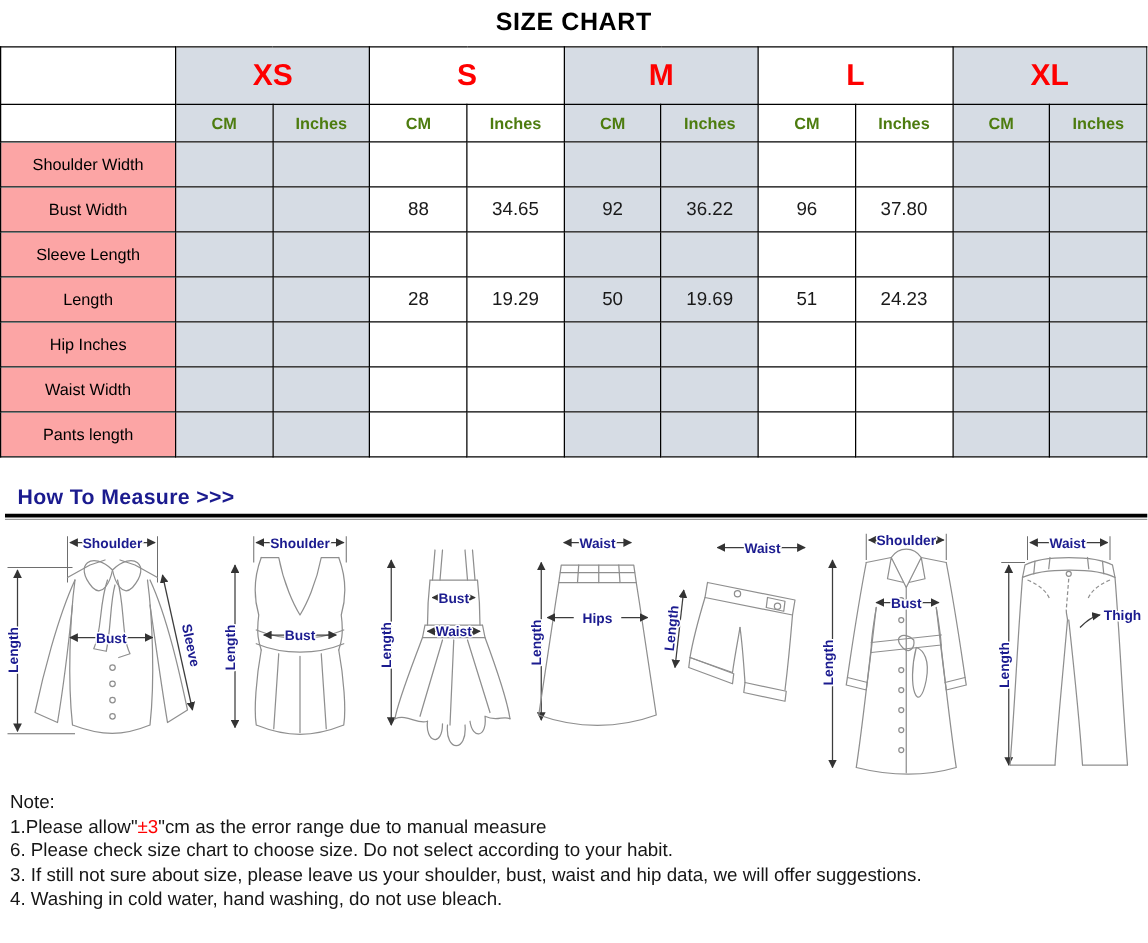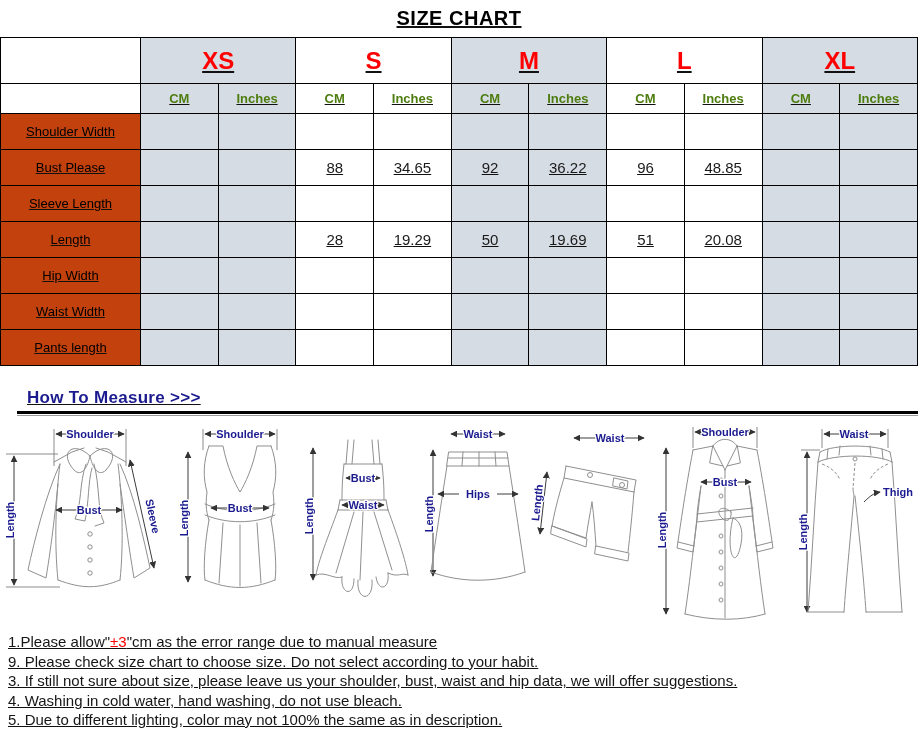--- a/index.html
+++ b/index.html
@@ -1,33 +1,33 @@
 <!DOCTYPE html>
 <html style="--accent-red: #fe0000; --navy: #1b1b8f; --cell-shade: #d6dce4; --drawing: #8f8f8f;"><head>
 <meta charset="utf-8">
 <style>
   html,body{margin:0;padding:0;background:#fff;}
   body{width:918px;height:754px;overflow:hidden;font-family:"Liberation Sans",sans-serif;color:#111;}
-  .page{width:918px;text-decoration:underline;}
+  .page{width:918px;}
 
   h1.title{margin:7px 0 7px 0;text-align:center;font-size:20px;font-weight:bold;color:#000;letter-spacing:0.5px;}
 
   table.size-table{width:918px;border-collapse:collapse;table-layout:fixed;padding-left:22px;}
   table.size-table td{border:1px solid #000;text-align:center;vertical-align:middle;padding:0;overflow:hidden;}
   col.c-label{width:140px;}
   tr.size-row{height:46px;}
   tr.unit-row{height:30px;}
   tr.data-row{height:36px;}
   td.size-cell{font-size:24px;font-weight:bold;color:var(--accent-red,#fe0000);}
   td.unit-cell{font-size:13px;font-weight:bold;color:#4d7c0f;}
-  td.rowlabel{font-size:13px;color:#000;background:#c2410c;}
+  td.rowlabel{font-size:13px;color:#000;background:#fca5a5;}
   td.val{font-size:15px;color:#1a1a1a;}
   td.shaded{background:var(--cell-shade,#d6dce4);}
 
-  .measure-head{margin:22px 0 0 17px;}
+  .measure-head{margin:22px 0 0 4px;}
   .measure-head h2{margin:0 0 3px 10px;font-size:17px;font-weight:bold;color:var(--navy,#1b1b8f);letter-spacing:0.3px;}
   .rule{height:1px;border-top:3px solid #000;border-bottom:1px solid #9a9a9a;}
 
   .figures{display:flex;justify-content:space-between;align-items:flex-start;padding:6px 2px 0 2px;text-align:center;}
   .fig{flex:0 0 auto;}
   .fig .outline{fill:none;stroke:var(--drawing,#8f8f8f);stroke-width:1;stroke-linecap:round;stroke-linejoin:round;}
   .fig .dash{fill:none;stroke:var(--drawing,#8f8f8f);stroke-width:1;stroke-dasharray:3 2;}
   .fig .mline{stroke:#3c3c3c;stroke-width:1;fill:none;}
   .fig .ext{stroke:#6e6e6e;stroke-width:0.8;}
   .fig text{font-family:"Liberation Sans",sans-serif;font-size:11px;font-weight:bold;fill:var(--navy,#1b1b8f);
@@ -97,29 +97,29 @@
           <td class="val"></td>
           <td class="val"></td>
           <td class="val shaded"></td>
           <td class="val shaded"></td>
           <td class="val"></td>
           <td class="val"></td>
           <td class="val shaded"></td>
           <td class="val shaded"></td>
         </tr>
         <tr class="data-row">
-          <td class="rowlabel">Bust Please</td>
+          <td class="rowlabel">Bust Width</td>
           <td class="val shaded"></td>
           <td class="val shaded"></td>
           <td class="val">88</td>
           <td class="val">34.65</td>
           <td class="val shaded">92</td>
           <td class="val shaded">36.22</td>
           <td class="val">96</td>
-          <td class="val">48.85</td>
+          <td class="val">37.80</td>
           <td class="val shaded"></td>
           <td class="val shaded"></td>
         </tr>
         <tr class="data-row">
           <td class="rowlabel">Sleeve Length</td>
           <td class="val shaded"></td>
           <td class="val shaded"></td>
           <td class="val"></td>
           <td class="val"></td>
           <td class="val shaded"></td>
@@ -131,26 +131,26 @@
         </tr>
         <tr class="data-row">
           <td class="rowlabel">Length</td>
           <td class="val shaded"></td>
           <td class="val shaded"></td>
           <td class="val">28</td>
           <td class="val">19.29</td>
           <td class="val shaded">50</td>
           <td class="val shaded">19.69</td>
           <td class="val">51</td>
-          <td class="val">20.08</td>
-          <td class="val shaded"></td>
-          <td class="val shaded"></td>
-        </tr>
-        <tr class="data-row">
-          <td class="rowlabel">Hip Width</td>
+          <td class="val">24.23</td>
+          <td class="val shaded"></td>
+          <td class="val shaded"></td>
+        </tr>
+        <tr class="data-row">
+          <td class="rowlabel">Hip Inches</td>
           <td class="val shaded"></td>
           <td class="val shaded"></td>
           <td class="val"></td>
           <td class="val"></td>
           <td class="val shaded"></td>
           <td class="val shaded"></td>
           <td class="val"></td>
           <td class="val"></td>
           <td class="val shaded"></td>
           <td class="val shaded"></td>
@@ -320,22 +320,22 @@
       <path class="outline" d="M14,190 L50,190 M72,190 L108,190"></path>
       <path class="mline" d="M70,80 C76,74 80,71 86,70" marker-end="url(#arr)"></path>
       <text x="104" y="74">Thigh</text>
       <text x="60" y="16">Waist</text>
       <text x="13" y="110" transform="rotate(-90 13 110)">Length</text>
     </svg>
 
   </div>
 
   <div class="notes">
+    <div>Note:</div>
     <div>
         <div class="note-line"><span>1.Please allow"</span><span class="red">±3</span><span>"cm as the error range due to manual measure</span></div>
-        <div class="note-line"><span>9. Please check size chart to choose size. Do not select according to your habit.</span></div>
+        <div class="note-line"><span>6. Please check size chart to choose size. Do not select according to your habit.</span></div>
         <div class="note-line"><span>3. If still not sure about size, please leave us your shoulder, bust, waist and hip data, we will offer suggestions.</span></div>
         <div class="note-line"><span>4. Washing in cold water, hand washing, do not use bleach.</span></div>
-        <div class="note-line"><span>5. Due to different lighting, color may not 100% the same as in description.</span></div>
       </div>
   </div>
 
 </div>
 
 </body></html>

